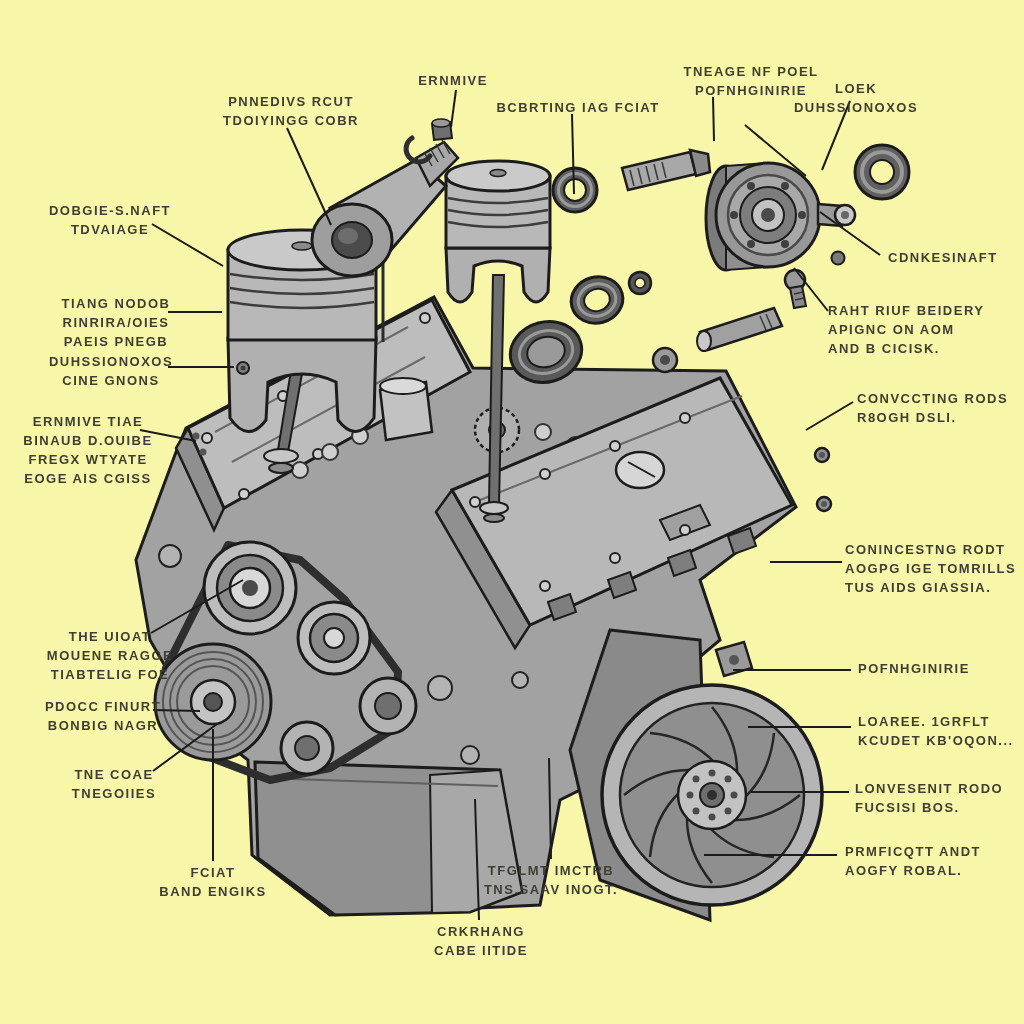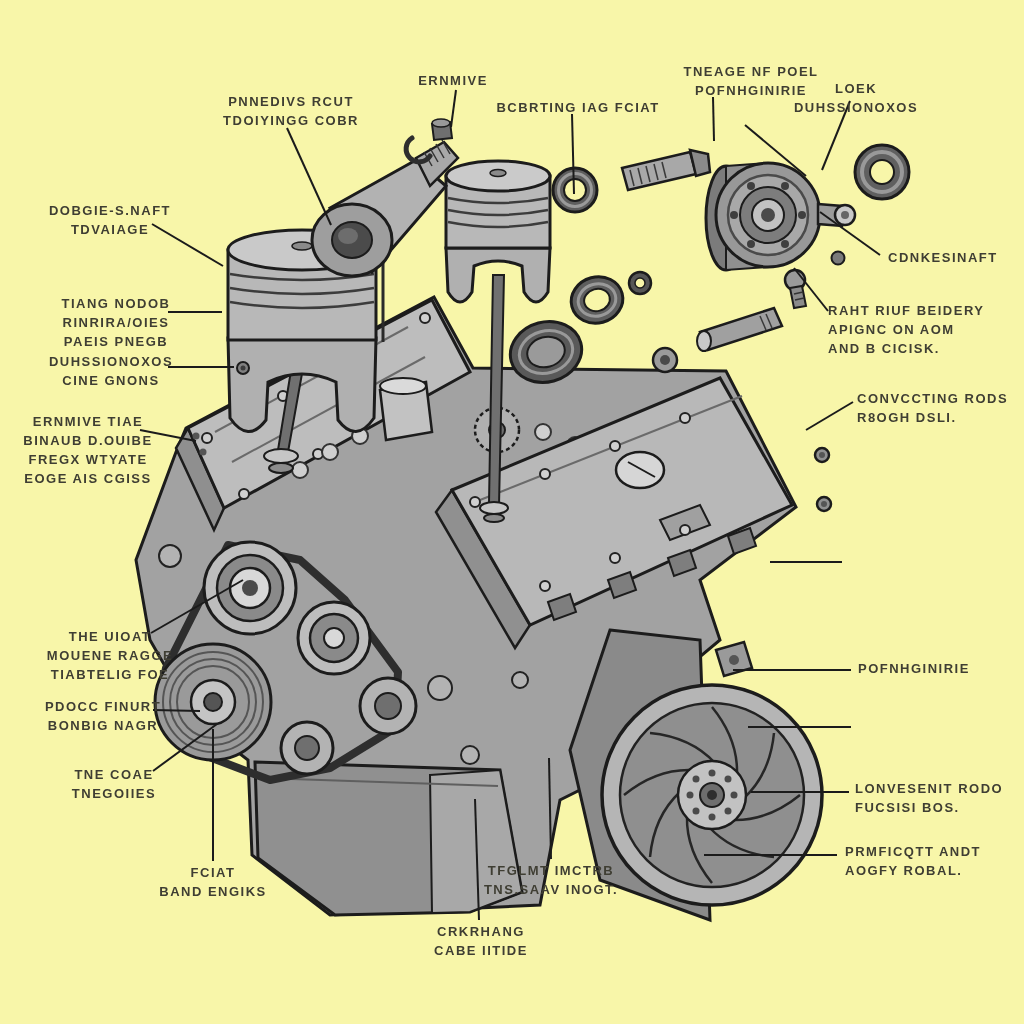--- a/index.html
+++ b/index.html
@@ -312,26 +312,31 @@
 RINRIRA/OIES
 PAEIS PNEGB</div>
   <div class="lbl c" style="left:111px;top:352px">DUHSSIONOXOS
 CINE GNONS</div>
   <div class="lbl" style="left:857px;top:389px">CONVCCTING RODS
 R8OGH DSLI.</div>
   <div class="lbl c" style="left:88px;top:412px">ERNMIVE TIAE
 BINAUB D.OUIBE
 FREGX WTYATE
 EOGE AIS CGISS</div>
+  <div class="lbl" style="left:845px;top:540px">CONINCESTNG RODT
+AOGPG IGE TOMRILLS
+TUS AIDS GIASSIA.</div>
   <div class="lbl c" style="left:110px;top:627px">THE UIOAT
 MOUENE RAGGE
 TIABTELIG FOE</div>
   <div class="lbl" style="left:858px;top:659px">POFNHGINIRIE</div>
   <div class="lbl c" style="left:103px;top:697px">PDOCC FINURT
 BONBIG NAGR</div>
+  <div class="lbl" style="left:858px;top:712px">LOAREE. 1GRFLT
+KCUDET KB'OQON...</div>
   <div class="lbl c" style="left:114px;top:765px">TNE COAE
 TNEGOIIES</div>
   <div class="lbl" style="left:855px;top:779px">LONVESENIT RODO
 FUCSISI BOS.</div>
   <div class="lbl" style="left:845px;top:842px">PRMFICQTT ANDT
 AOGFY ROBAL.</div>
   <div class="lbl c" style="left:213px;top:863px">FCIAT
 BAND ENGIKS</div>
   <div class="lbl c" style="left:551px;top:861px">TFGLMT IMCTRB
 TNS.SAAV INOGT.</div>

